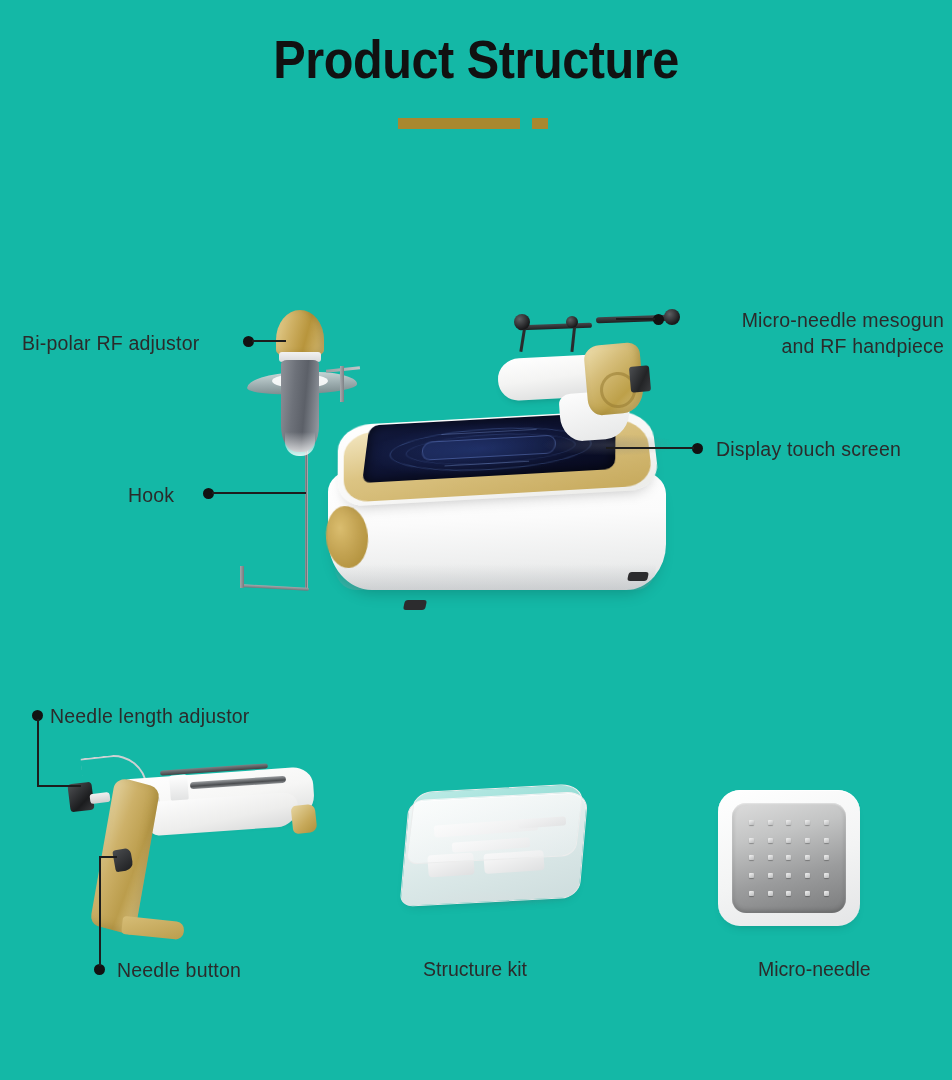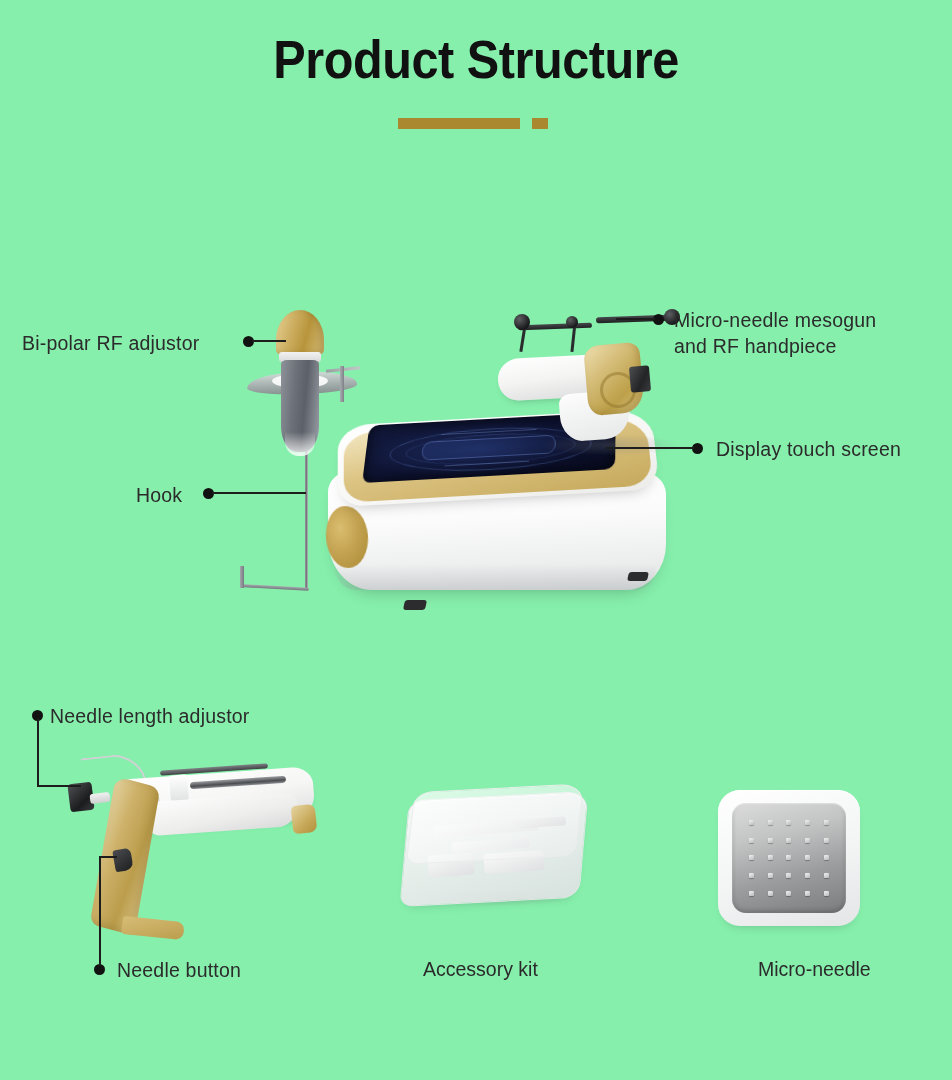--- a/index.html
+++ b/index.html
@@ -1,34 +1,34 @@
 <!DOCTYPE html>
 <html><head>
 <meta charset="utf-8">
 <style>
   html,body{margin:0;padding:0;background:#ffffff;}
   body{width:952px;height:1080px;overflow:hidden;
        font-family:"Liberation Sans","DejaVu Sans",sans-serif;color:#1a1a1a;}
-  #stage{position:relative;width:952px;height:1080px;background:#86efac;}
+  #stage{position:relative;width:952px;height:1080px;background:#14b8a6;}
 
   
   .title{position:absolute;left:0;top:28px;width:952px;text-align:center;
          font-family:"Liberation Sans","DejaVu Sans",sans-serif;
          font-weight:bold;font-size:54px;letter-spacing:-0.5px;color:#111111;
          transform:scaleX(0.9);transform-origin:50% 50%;}
   .divider-wrap{position:absolute;left:0;top:118px;width:952px;height:14px;}
   .divider-bar{position:absolute;left:398px;top:0;width:122px;height:11px;
                background:#a9882f;}
   .divider-sq{position:absolute;left:532px;top:0;width:16px;height:11px;
               background:#a9882f;}
 
   
   .label{position:absolute;font-size:19.5px;color:#2b2b2b;white-space:nowrap;
          line-height:25px;letter-spacing:.2px;}
-  .label.two-line{line-height:26px;white-space:normal;}
+  .label.two-line{line-height:26px;white-space:normal;text-align:right;}
   .dot{position:absolute;width:11px;height:11px;border-radius:50%;
        background:#121212;}
   .lead{position:absolute;background:#1d1d1d;}
   .lead.h{height:2px;}
   .lead.v{width:2px;}
 
   
   .console-base{position:absolute;left:328px;top:470px;width:338px;height:120px;
     background:linear-gradient(177deg,#ffffff 0%,#fbfbfb 42%,#eceded 78%,#dfe1e2 100%);
     border-radius:26px 30px 40px 44px/22px 24px 46px 52px;
@@ -292,21 +292,21 @@
     <div>Micro-needle  mesogun</div>
     <div>and RF handpiece</div>
   </div>
   <div class="dot" style="left:653px;top:314px;"></div>
   <div class="lead h" style="left:616px;top:318px;width:39px;"></div>
 
   <div class="label" style="left:716px;top:437px;">Display touch screen</div>
   <div class="dot" style="left:692px;top:443px;"></div>
   <div class="lead h" style="left:606px;top:447px;width:88px;"></div>
 
-  <div class="label" style="left:136px;top:483px;">Hook</div>
+  <div class="label" style="left:128px;top:483px;">Hook</div>
   <div class="dot" style="left:203px;top:488px;"></div>
   <div class="lead h" style="left:212px;top:492px;width:94px;"></div>
 
   <div class="gun">
     <div class="gun-wire"></div>
     <div class="gun-knob"></div>
     <div class="gun-knob-neck"></div>
     <div class="gun-rod"></div>
     <div class="gun-body"></div>
     <div class="gun-slot"></div>
@@ -332,21 +332,21 @@
   <div class="kit">
     <div class="kit-shadow"></div>
     <div class="kit-tray"></div>
     <div class="kit-part p1"></div>
     <div class="kit-part p5"></div>
     <div class="kit-part p2"></div>
     <div class="kit-part p3"></div>
     <div class="kit-part p4"></div>
     <div class="kit-lid"></div>
   </div>
-  <div class="caption" style="left:423px;top:958px;">Accessory kit</div>
+  <div class="caption" style="left:423px;top:958px;">Structure kit</div>
 
   <div class="mn">
     <div class="mn-frame"></div>
     <div class="mn-plate"></div>
     <div class="mn-grid">
         <div class="mn-pin"></div>
         <div class="mn-pin"></div>
         <div class="mn-pin"></div>
         <div class="mn-pin"></div>
         <div class="mn-pin"></div>

